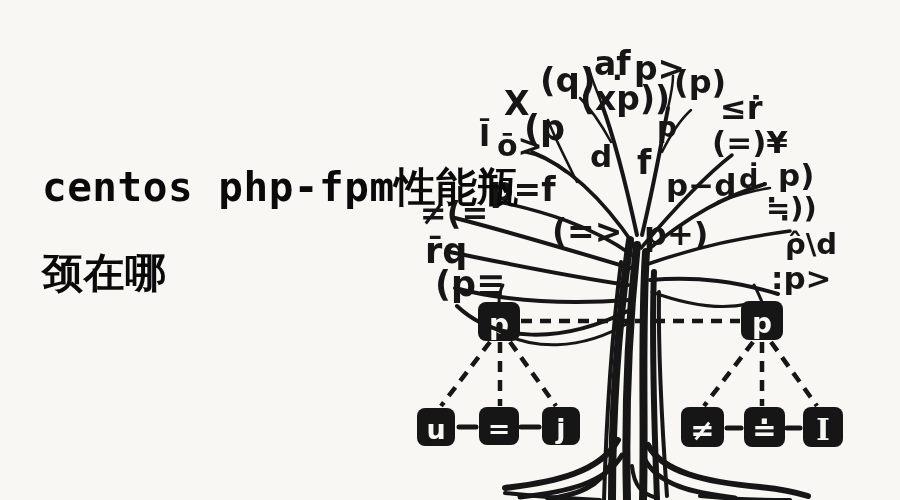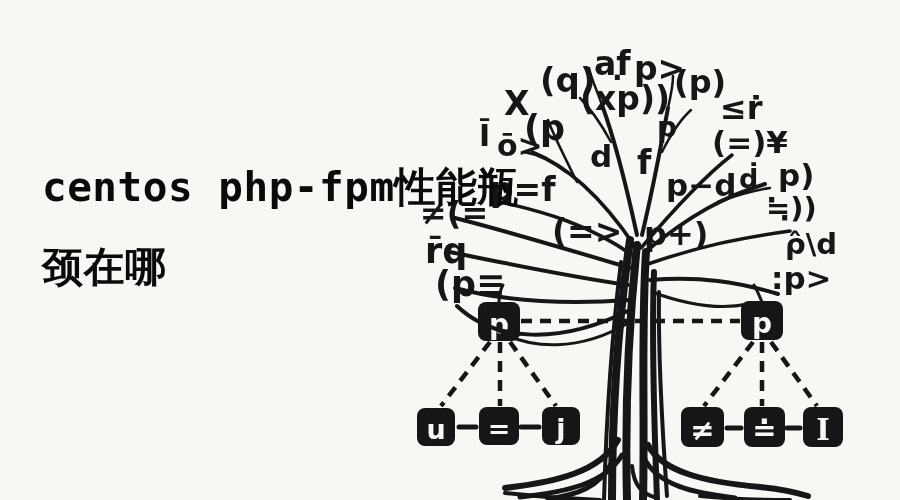--- a/index.html
+++ b/index.html
@@ -31,21 +31,21 @@
     left:42px;
     font-family:"DejaVu Sans Mono",monospace;
     font-weight:700;
     font-size:41px;
     letter-spacing:0.5px;
     color:#0a0a0a;
     white-space:nowrap;
     z-index:5;
   }
   #title-line-1{top:160px;}
-  #title-line-2{top:240px;}
+  #title-line-2{top:246px;}
 </style>
 </head>
 <body>
 
 <div id="stage">
 
   <svg id="tree-svg" width="900" height="500" viewBox="0 0 900 500">
 
     <g>
       <line class="dash" x1="521" y1="321" x2="740" y2="321"></line>

